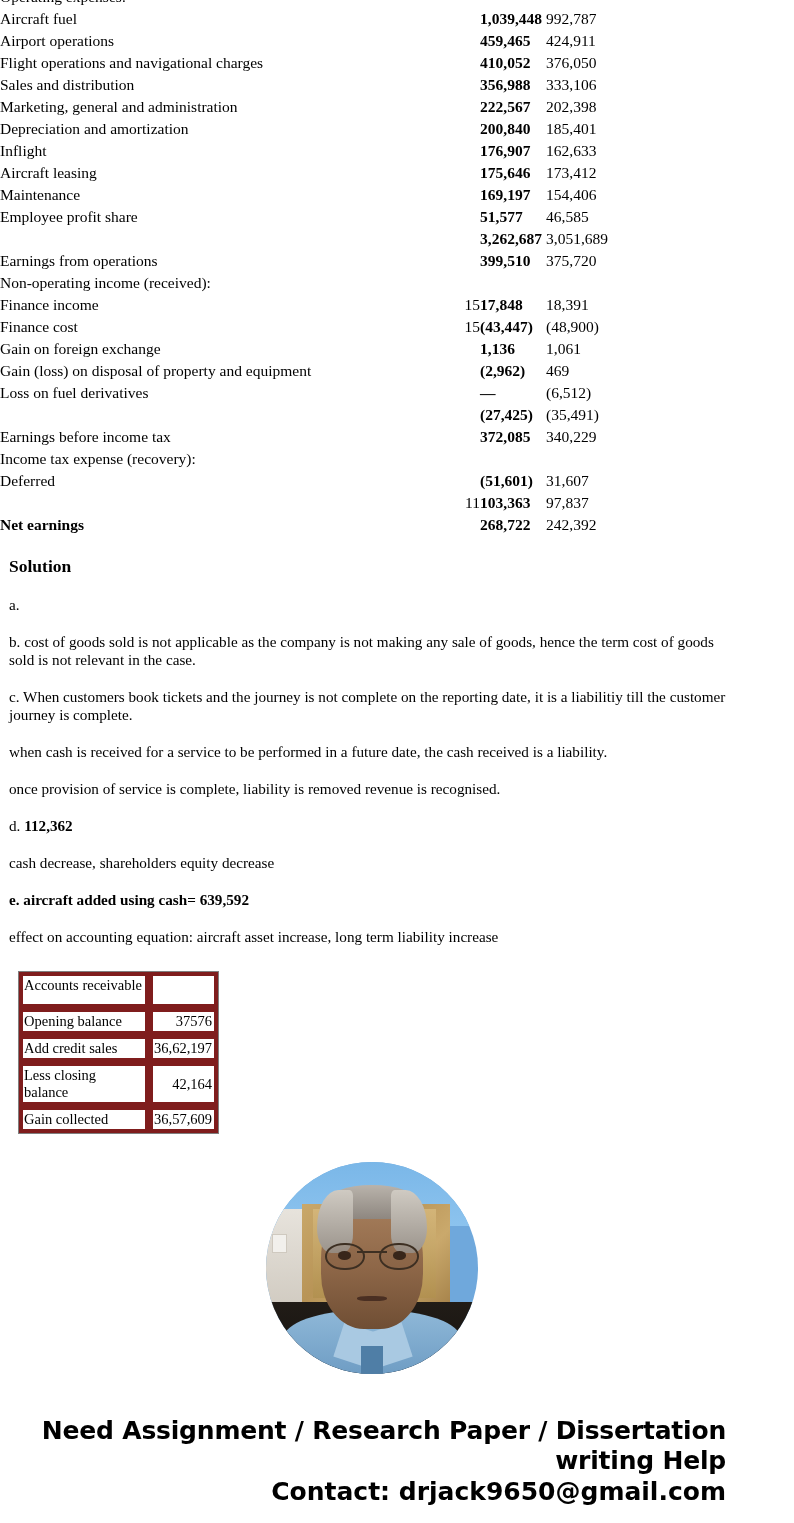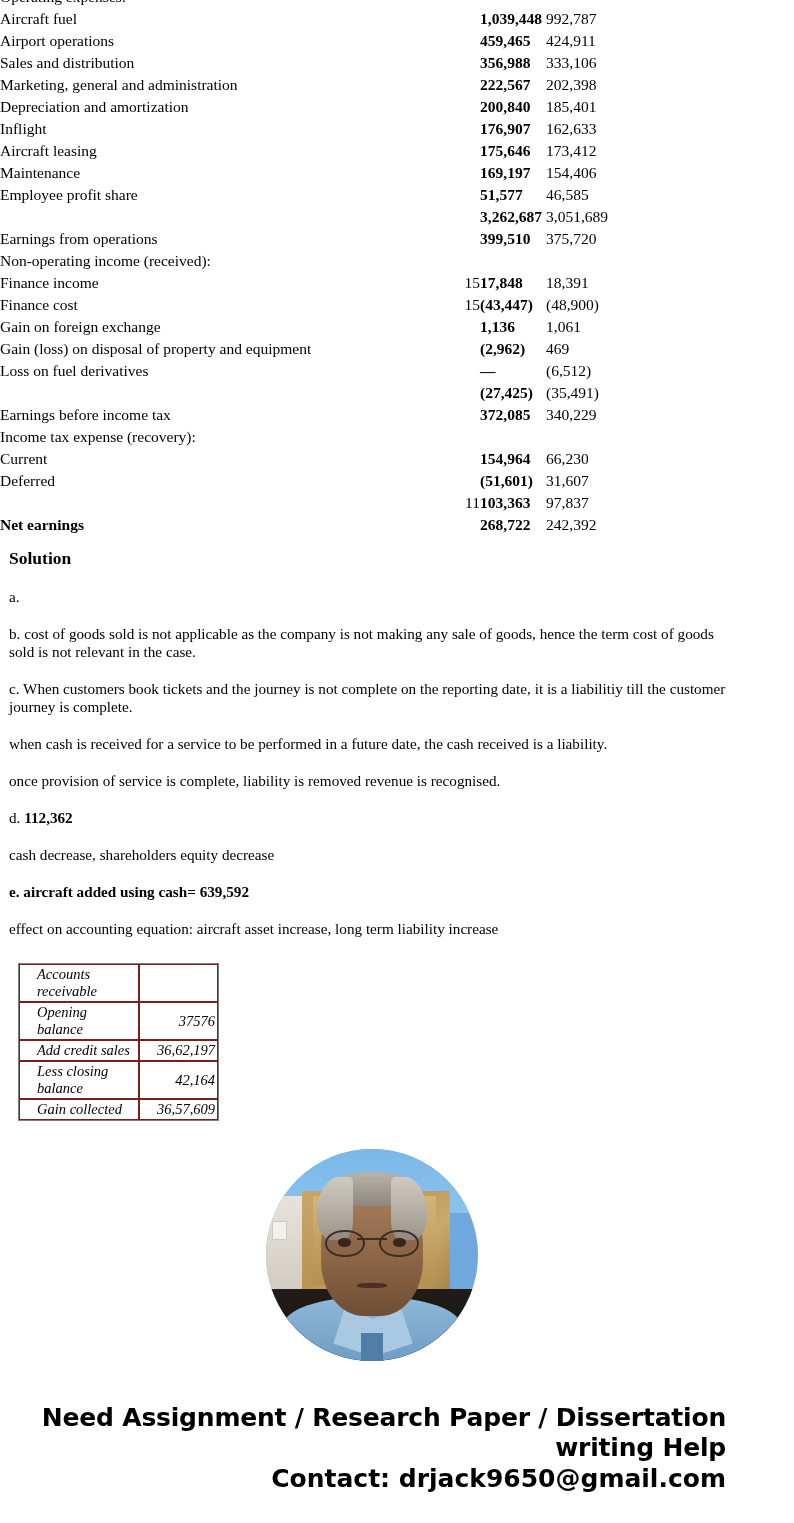--- a/index.html
+++ b/index.html
@@ -47,47 +47,46 @@
   td.c-prev    { width: 105px; padding-left: 14px; }
   .b { font-weight: bold; }
 
   
   .sol {
     padding: 0 8px 0 9px;
   }
   h3.sol-h {
     font-size: 17.5px;
     font-weight: bold;
-    margin: 12px 0 0 0;
+    margin: 20px 0 0 0;
     line-height: 1.2;
   }
   p.sol-p {
     font-size: 15.2px;
     line-height: 18px;
     margin: 19px 0 0 0;
     text-align: left;
   }
 
   
   table.ar {
     border-collapse: separate;
     border-spacing: 0;
     border: 1px solid #7f7f7f;
     margin: 25px 0 0 9px;
     width: 201px;
     background: #fff;
   }
   table.ar td {
-    border: 1px solid #7f1d1d;
+    border: 4px solid #7f1d1d;
     font-size: 14.5px;
     line-height: 17px;
-    padding: 1px 2px 1px 17px;
+    padding: 1px 2px 1px 1px;
     vertical-align: middle;
     font-family: "Liberation Serif", "DejaVu Serif", serif;
-    font-style: italic;
   }
   table.ar td.k { width: 131px; }
   table.ar td.v { width: 68px; text-align: right; }
   tr.ar-head td { height: 36px; vertical-align: top; }
   tr.ar-tall td { height: 36px; }
 
   
   .avatar-wrap {
     margin-top: 28px;
     display: flex;
@@ -184,20 +183,26 @@
             <td class="c-cur">1,039,448</td>
             <td class="c-prev">992,787</td>
           </tr>
           <tr>
             <td class="c-label">Airport operations</td>
             <td class="c-note"></td>
             <td class="c-cur">459,465</td>
             <td class="c-prev">424,911</td>
           </tr>
           <tr>
+            <td class="c-label">Flight operations and navigational charges</td>
+            <td class="c-note"></td>
+            <td class="c-cur">410,052</td>
+            <td class="c-prev">376,050</td>
+          </tr>
+          <tr>
             <td class="c-label">Sales and distribution</td>
             <td class="c-note"></td>
             <td class="c-cur">356,988</td>
             <td class="c-prev">333,106</td>
           </tr>
           <tr>
             <td class="c-label">Marketing, general and administration</td>
             <td class="c-note"></td>
             <td class="c-cur">222,567</td>
             <td class="c-prev">202,398</td>
@@ -290,26 +295,20 @@
             <td class="c-label">Earnings before income tax</td>
             <td class="c-note"></td>
             <td class="c-cur">372,085</td>
             <td class="c-prev">340,229</td>
           </tr>
           <tr>
             <td class="c-label">Income tax expense (recovery):</td>
             <td class="c-note"></td>
             <td class="c-cur"></td>
             <td class="c-prev"></td>
-          </tr>
-          <tr>
-            <td class="c-label">Current</td>
-            <td class="c-note"></td>
-            <td class="c-cur">154,964</td>
-            <td class="c-prev">66,230</td>
           </tr>
           <tr>
             <td class="c-label">Deferred</td>
             <td class="c-note"></td>
             <td class="c-cur">(51,601)</td>
             <td class="c-prev">31,607</td>
           </tr>
           <tr>
             <td class="c-label"></td>
             <td class="c-note">11</td>

